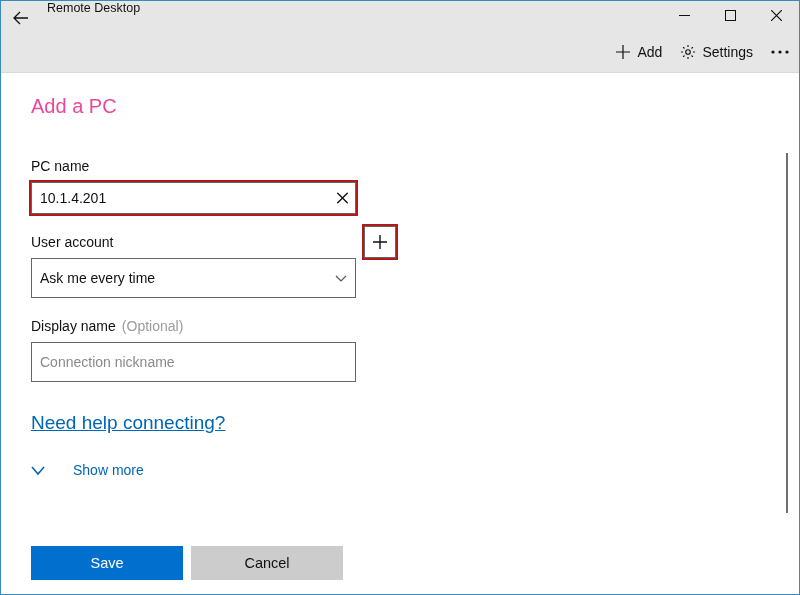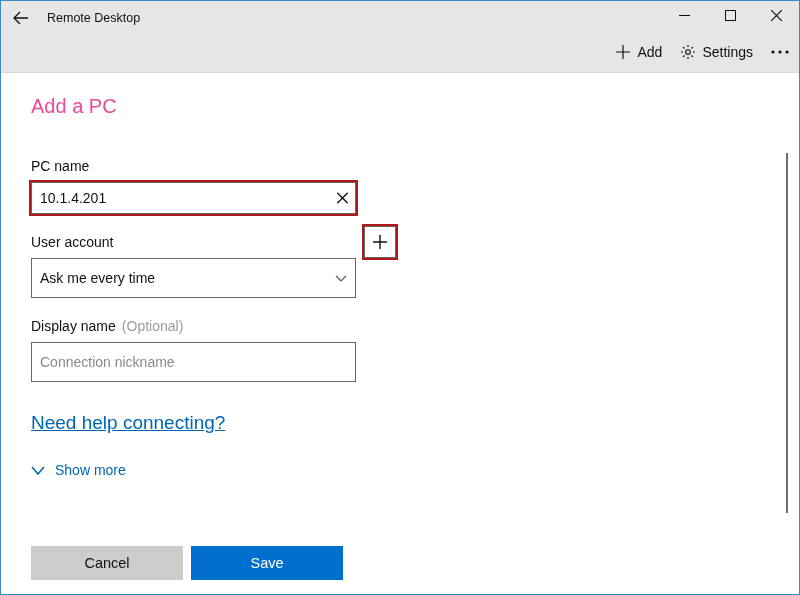--- a/index.html
+++ b/index.html
@@ -13,21 +13,20 @@
       position: relative;
     }
     .titlebar {
       height: 72px;
       background: #e6e6e6;
       border-bottom: 1px solid #d9d9d9;
       position: relative;
     }
     .titlebar-top {
       display: flex;
-      align-items: center;
       height: 34px;
     }
     .back-btn {
       width: 40px; height: 34px;
       display: flex; align-items: center; justify-content: center;
       cursor: pointer;
     }
     .back-btn svg { width: 16px; height: 16px; }
     .window-title {
       font-size: 12.5px;
@@ -131,21 +130,21 @@
       color: #0066b4;
       font-size: 19px;
       text-decoration: underline;
       cursor: pointer;
       display: inline-block;
       margin-top: 10px;
     }
     .showmore {
       display: flex;
       align-items: center;
-      gap: 10px;
+      gap: 28px;
       color: #0066b4;
       font-size: 14px;
       cursor: pointer;
       margin-top: 28px;
     }
     .showmore svg { width: 14px; height: 12px; }
     .footer {
       position: absolute;
       bottom: 14px; left: 30px;
       display: flex; gap: 8px;
@@ -274,17 +273,17 @@
 
   <div class="showmore">
     <svg viewBox="0 0 14 12">
         <path d="M1 3 L7 10 L13 3" stroke="#0066b4" stroke-width="1.6" fill="none"></path>
       </svg>
     <span>Show more</span>
   </div>
 </div>
 
 <div class="footer">
+  <button class="btn btn-primary">Save</button>
   <button class="btn btn-secondary">Cancel</button>
-  <button class="btn btn-primary">Save</button>
 </div>
 
 <div class="right-marker"></div>
 
 </body></html>

